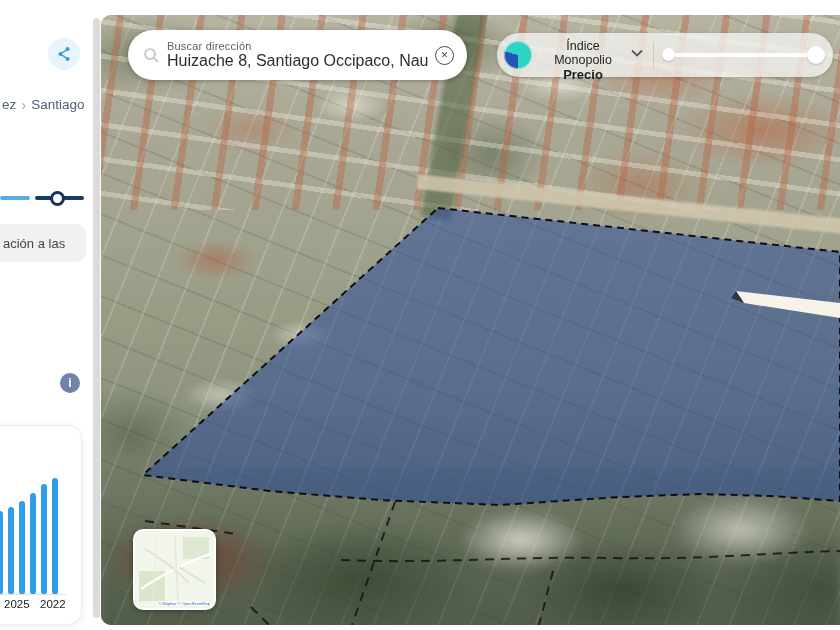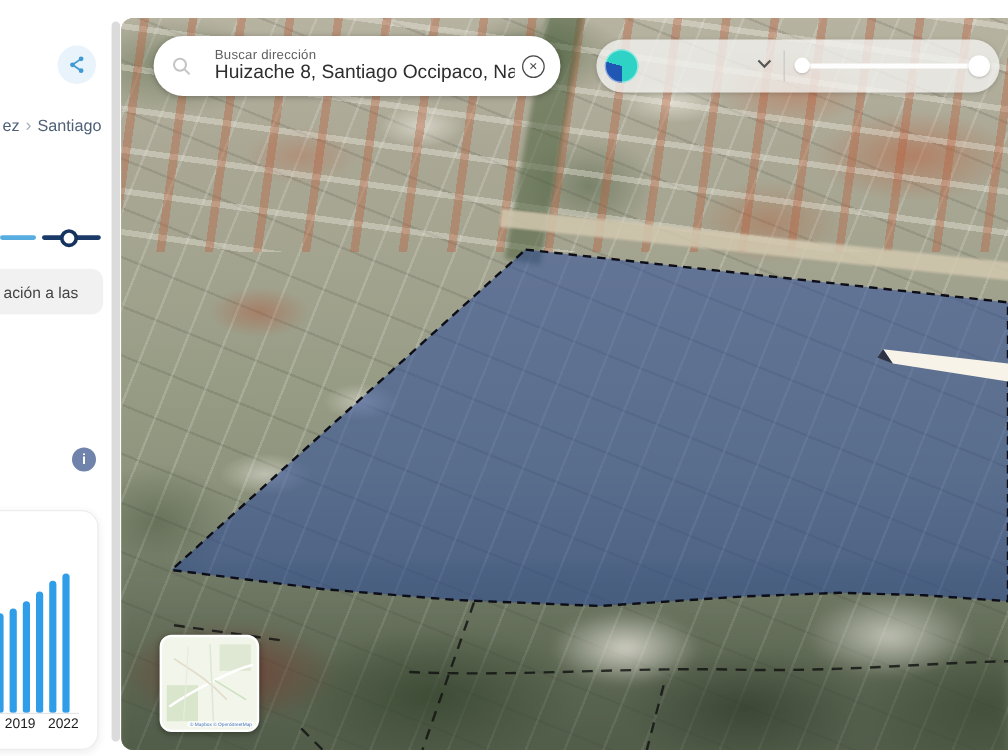--- a/index.html
+++ b/index.html
@@ -71,21 +71,21 @@
       radial-gradient(150px 70px at 520px 120px, rgba(50,62,45,.75), transparent 70%),
       radial-gradient(100px 50px at 640px 60px, rgba(230,228,218,.7), transparent 70%),
       radial-gradient(160px 80px at 720px 120px, rgba(60,72,52,.7), transparent 70%),
       linear-gradient(180deg, rgba(90,100,80,.25), rgba(70,80,62,.55));}
   .overlay-svg{position:absolute;inset:0;z-index:2;}
 
   
   .search-pill{position:absolute;left:27px;top:15px;width:339px;height:50px;background:#fff;border-radius:25px;
                box-shadow:0 1px 5px rgba(0,0,0,.28);z-index:5;display:flex;align-items:center;cursor:text;}
   .search-icon{margin-left:15px;flex:0 0 auto;display:flex;}
-  .search-texts{margin-left:19px;flex:1;min-width:0;display:flex;flex-direction:column;justify-content:center;}
+  .search-texts{margin-left:7px;flex:1;min-width:0;display:flex;flex-direction:column;justify-content:center;}
   .search-label{font-size:11px;color:#5f5f5f;letter-spacing:.2px;}
   .search-value{font-size:16px;color:#2e2e2e;white-space:nowrap;overflow:hidden;}
   .clear-btn{flex:0 0 auto;width:19px;height:19px;margin:0 13px 0 6px;border-radius:50%;border:1.6px solid #4a4a4a;
              background:transparent;color:#4a4a4a;font-size:9px;line-height:1;display:flex;align-items:center;
              justify-content:center;cursor:pointer;padding:0;}
 
   
   .layer-pill{position:absolute;left:396px;top:18px;width:336px;height:44px;border-radius:22px;
               background:rgba(243,243,241,.78);box-shadow:0 1px 4px rgba(0,0,0,.18);z-index:5;}
   .layer-logo{position:absolute;left:7px;top:8px;width:28px;height:28px;border-radius:50%;
@@ -151,21 +151,21 @@
     <div class="chart-card"></div>
     <div class="bars">
         <div class="bar" style="left: 0px; height: 83px; background: rgb(47, 157, 232);"></div>
         <div class="bar" style="left: 11px; height: 87px; background: rgb(47, 157, 232);"></div>
         <div class="bar" style="left: 22px; height: 93px; background: rgb(47, 157, 232);"></div>
         <div class="bar" style="left: 33px; height: 101px; background: rgb(47, 157, 232);"></div>
         <div class="bar" style="left: 44px; height: 110px; background: rgb(47, 157, 232);"></div>
         <div class="bar" style="left: 55px; height: 116px; background: rgb(47, 157, 232);"></div>
       </div>
     <div class="axis-line"></div>
-    <span class="xlabel l2022">2019</span>
+    <span class="xlabel l2022">2025</span>
     <span class="xlabel l2023">2022</span>
   </aside>
 
   <div class="vscroll"></div>
 
   <div class="map">
     <div class="map-texture"></div>
     <div class="roof-band"></div>
     <div class="green-strip"></div>
     <div class="road-band"></div>
@@ -198,20 +198,24 @@
         <span class="search-label">Buscar dirección</span>
         <span class="search-value">Huizache 8, Santiago Occipaco, Naucalpa...</span>
       </span>
       <button class="clear-btn">
         <span>✕</span>
       </button>
     </div>
 
     <div class="layer-pill">
       <div class="layer-logo"></div>
+      <div class="layer-texts">
+        <div class="layer-title">Índice Monopolio</div>
+        <div class="layer-selected">Precio</div>
+      </div>
       <span class="chev">
         <svg width="12" height="8" viewBox="0 0 12 8">
             <polyline points="1,1.5 6,6.5 11,1.5" fill="none" stroke="#555" stroke-width="1.8"></polyline>
           </svg>
       </span>
       <div class="pill-divider"></div>
       <div class="range-track"></div>
       <div class="range-handle left"></div>
       <div class="range-handle right"></div>
     </div>

